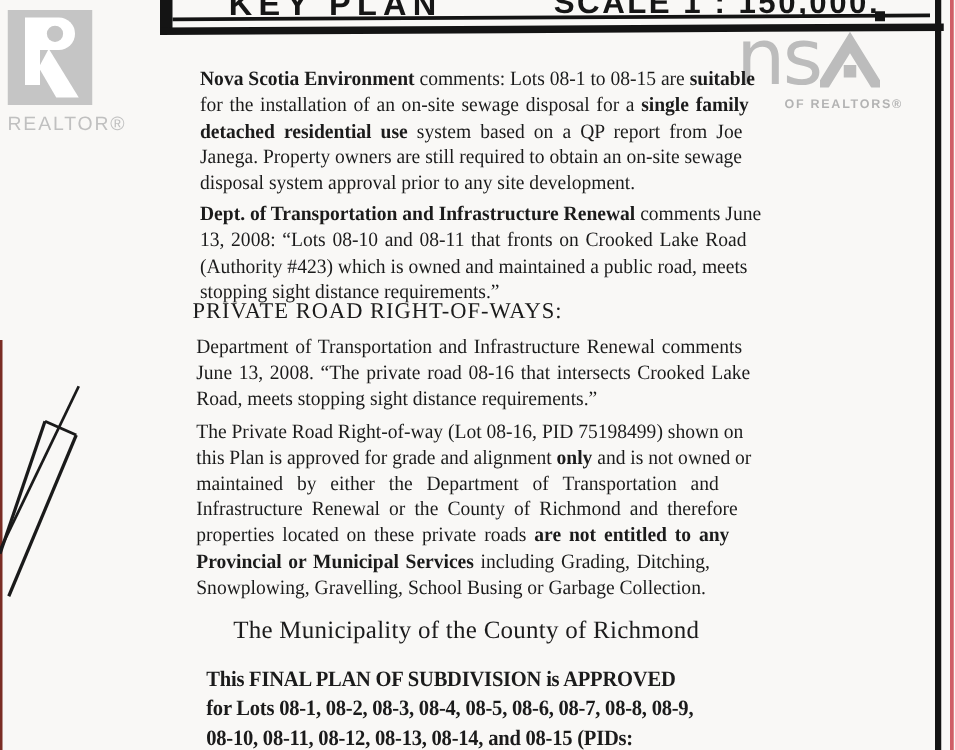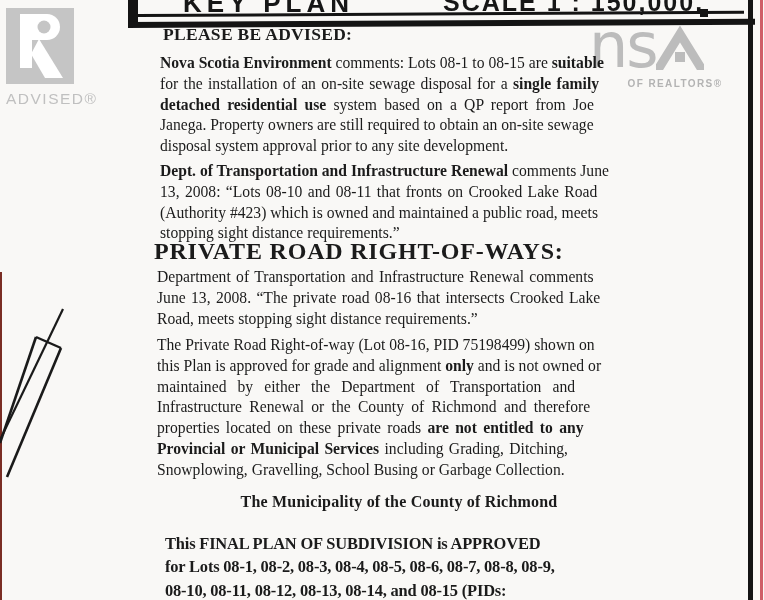--- a/index.html
+++ b/index.html
@@ -45,45 +45,45 @@
   .nsar-tag .t2{font-weight:700;}
 
   
   .survey{position:absolute;left:0;top:300px;z-index:1;}
 
   
   .txt{position:absolute;z-index:2;}
   .par{font-size:16.3px;transform:scaleX(.96);transform-origin:left top;}
   .par .ln{white-space:nowrap;line-height:20.8px;}
   .h-advised{left:163px;top:24px;font-size:17.5px;font-weight:700;letter-spacing:.3px;white-space:nowrap;}
-  .h-row{left:154px;top:238px;font-size:24px;font-weight:700;letter-spacing:.8px;white-space:nowrap;}
+  .h-row{left:154px;top:238px;font-size:18px;font-weight:400;letter-spacing:.8px;white-space:nowrap;}
   .p1{left:160px;top:53px;}
   .p2{left:160px;top:161px;}
   .p3{left:157px;top:267px;}
   .p4{left:157px;top:335px;}
   .ws1{word-spacing:1.5px;} .ws2{word-spacing:2.5px;} .ws3{word-spacing:3.5px;} .ws7{word-spacing:7.5px;}
-  .h-muni{left:156px;top:493px;width:486px;text-align:center;font-size:16px;font-weight:700;letter-spacing:.2px;white-space:nowrap;}
+  .h-muni{left:130px;top:493px;width:486px;text-align:center;font-size:20px;font-weight:400;letter-spacing:.2px;white-space:nowrap;}
   .approval{left:165px;top:532px;font-size:17.5px;font-weight:700;letter-spacing:-.2px;
     transform:scaleX(.94);transform-origin:left top;}
   .approval .ln{white-space:nowrap;line-height:23.3px;}
 </style>
 </head>
 <body>
 
 <div class="page">
 
   <div class="realtor">
     <svg width="68" height="76" viewBox="0 0 68 76">
       <rect x="0" y="0" width="68" height="76" fill="#c5c5c5"></rect>
       <rect x="14" y="6" width="12" height="54" fill="#ffffff"></rect>
       <path d="M26 6 H41 A13 13 0 0 1 41 32 H26 Z" fill="#ffffff"></path>
       <circle cx="38" cy="19" r="6.5" fill="#c5c5c5"></circle>
       <polygon points="33,31 57,70 39,70 25,46" fill="#ffffff"></polygon>
     </svg>
-    <div class="realtor-text">ADVISED®</div>
+    <div class="realtor-text">REALTOR®</div>
   </div>
 
   <div class="nsar">
     <div class="nsar-word">
       <span>ns</span>
       <svg class="nsar-roof" width="48" height="46" viewBox="0 0 48 46">
         <polyline points="3,44 24,10 45,44" fill="none" stroke="#bcbcbc" stroke-width="9" stroke-linecap="square"></polyline>
         <rect x="19" y="28" width="10" height="10" fill="#bcbcbc"></rect>
       </svg>
     </div>
@@ -103,21 +103,20 @@
   <div class="frame-thin-line"></div>
   <div class="frame-thick-line"></div>
   <div class="frame-right-bar"></div>
   <div class="edge-red-left"></div>
   <div class="edge-red-right"></div>
   <div class="scan-mark"></div>
 
   <div class="keyplan-title">KEY PLAN</div>
   <div class="scale-label">SCALE 1 : 150,000.</div>
 
-  <div class="txt h-advised">PLEASE BE ADVISED:</div>
 
   <div class="txt par p1">
     <div class="ln"><b>Nova Scotia Environment</b><span> comments: Lots 08-1 to 08-15 are </span><b>suitable</b></div>
     <div class="ln ws1"><span>for the installation of an on-site sewage disposal for a </span><b>single family</b></div>
     <div class="ln ws3"><b>detached residential use</b><span> system based on a QP report from Joe</span></div>
     <div class="ln"><span>Janega. Property owners are still required to obtain an on-site sewage</span></div>
     <div class="ln"><span>disposal system approval prior to any site development.</span></div>
   </div>
 
   <div class="txt par p2">

